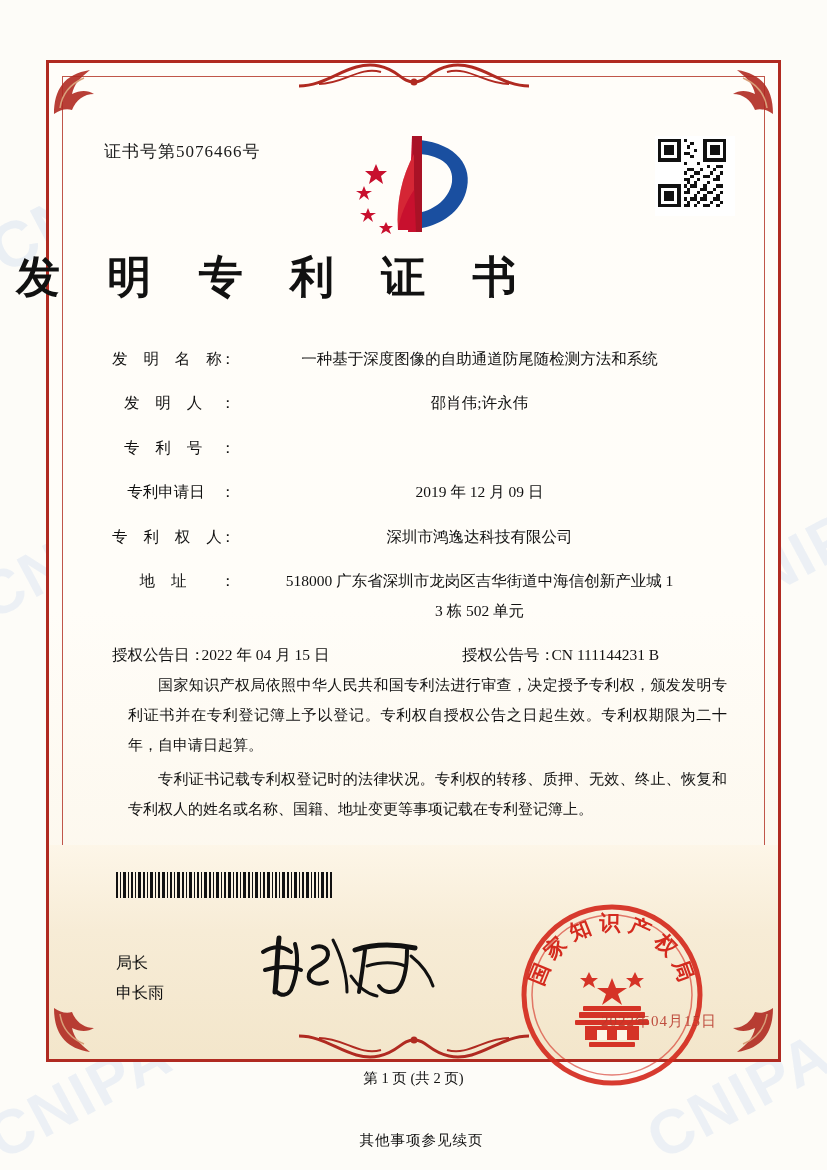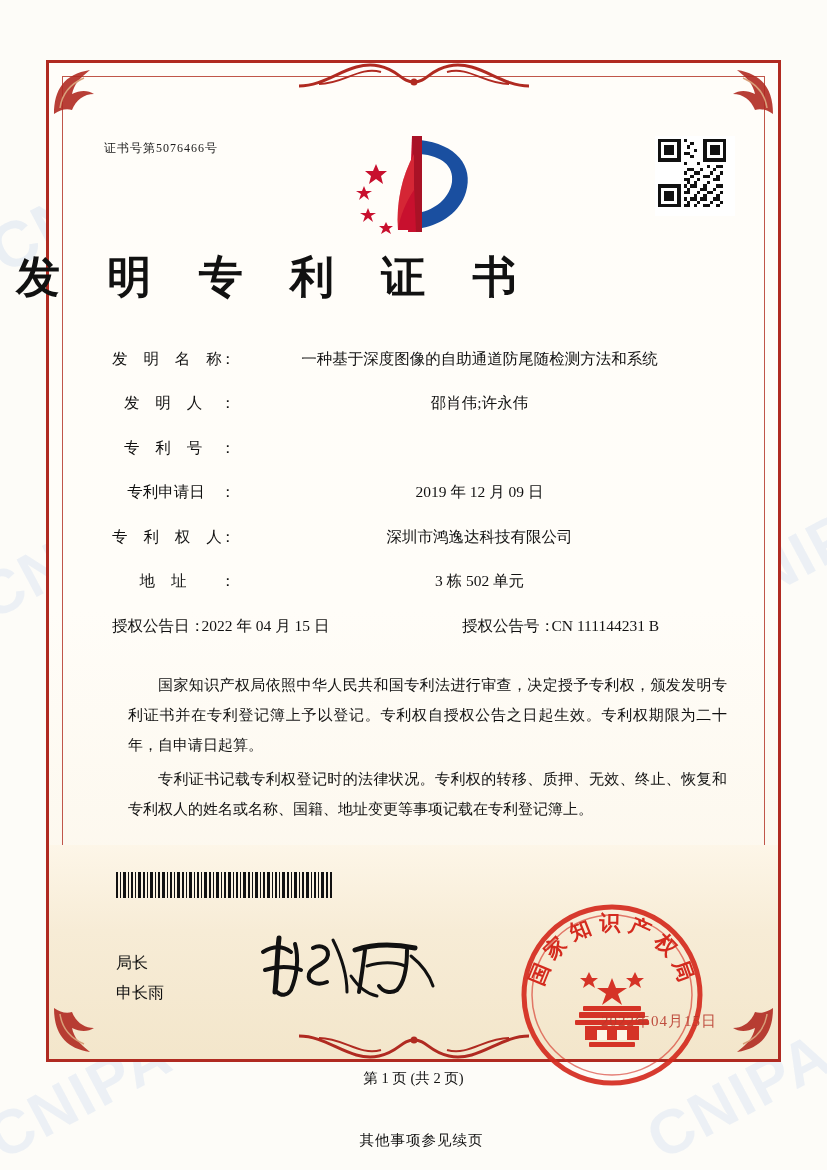--- a/index.html
+++ b/index.html
@@ -75,21 +75,21 @@
     bottom: 100px;
     transform: translateX(-50%) scaleY(-1);
     width: 250px; height: 42px;
   }
 
   
   .cert-no {
     position: absolute;
     left: 104px;
     top: 140px;
-    font-size: 12px;
+    font-size: 17px;
     color: #1a1a1a;
     letter-spacing: 1px;
   }
   .qr {
     position: absolute;
     right: 92px;
     top: 136px;
     width: 74px; height: 74px;
     background: #fff;
     padding: 3px;
@@ -420,20 +420,21 @@
     <div class="field-row">
       <div class="f-label sp">专 利 权 人</div>
       <div class="f-colon">：</div>
       <div class="f-value">深圳市鸿逸达科技有限公司</div>
     </div>
 
     <div class="field-row">
       <div class="f-label sp">地 址</div>
       <div class="f-colon">：</div>
       <div class="f-value">
+        <span class="l2">518000 广东省深圳市龙岗区吉华街道中海信创新产业城 1</span>
         <span class="l2">3 栋 502 单元</span>
       </div>
     </div>
 
     <div class="row-two">
       <div class="half first">
         <div class="lbl">授权公告日</div>
         <div class="f-colon">：</div>
         <div class="f-value">2022 年 04 月 15 日</div>
       </div>

